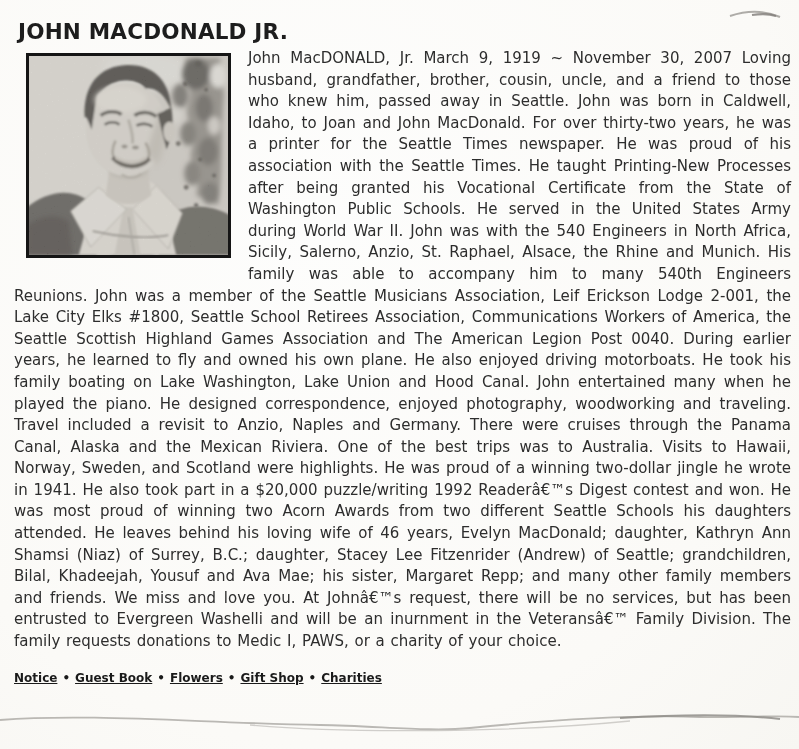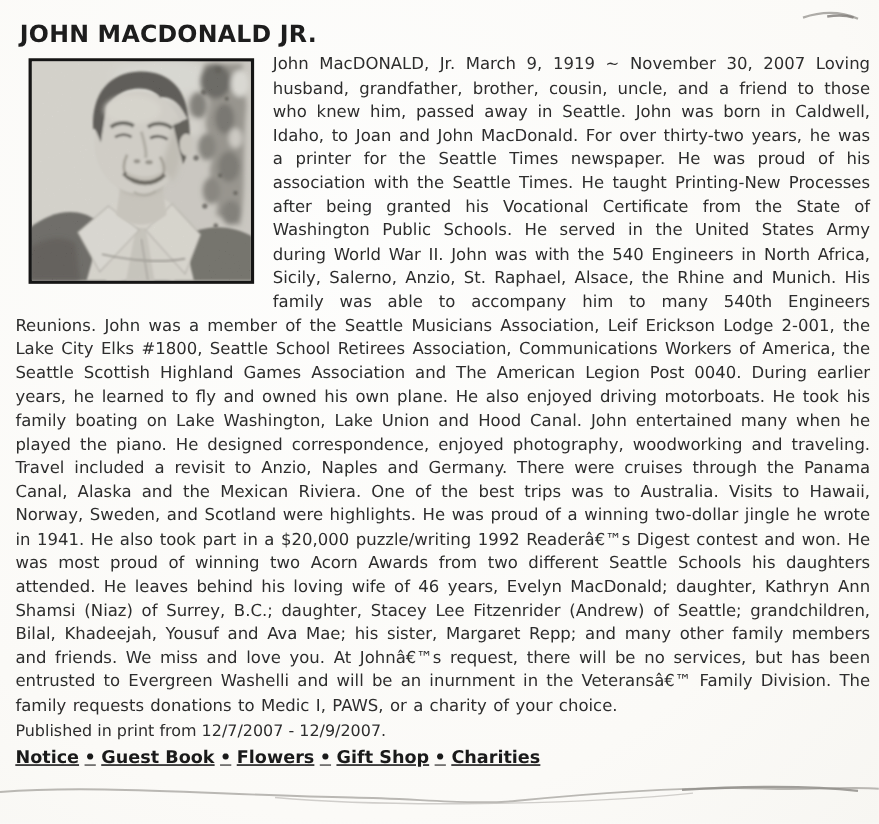--- a/index.html
+++ b/index.html
@@ -42,26 +42,25 @@
     color:#2d2d2d;
   }
   .published {
     clear:both;
     margin:3px 0 0 0;
     font-size:14.5px;
     line-height:19px;
     color:#2d2d2d;
   }
   .footer-links {
-    margin:4px 0 0 0;
-    font-size:16px;
+    margin:15px 0 0 0;
+    font-size:12px;
     line-height:20px;
     font-weight:700;
     color:#1a1a1a;
-    text-decoration:underline;
   }
   .footer-links a {
     color:#1a1a1a;
     text-decoration:underline;
     cursor:pointer;
   }
   .footer-links .bullet {
     text-decoration:none;
     padding:0 5px;
     font-weight:700;
@@ -168,21 +167,20 @@
 
           <path d="M93,119 C100,123 107,123 113,118" stroke="#b1aca1" stroke-width="2" fill="none"></path>
         </g>
 
         <rect width="200" height="200" filter="url(#grainF)" opacity="0.35"></rect>
       </svg>
     </div>
 
     <p class="obit-text">John MacDONALD, Jr. March 9, 1919 ~ November 30, 2007 Loving husband, grandfather, brother, cousin, uncle, and a friend to those who knew him, passed away in Seattle. John was born in Caldwell, Idaho, to Joan and John MacDonald. For over thirty-two years, he was a printer for the Seattle Times newspaper. He was proud of his association with the Seattle Times. He taught Printing-New Processes after being granted his Vocational Certificate from the State of Washington Public Schools. He served in the United States Army during World War II. John was with the 540 Engineers in North Africa, Sicily, Salerno, Anzio, St. Raphael, Alsace, the Rhine and Munich. His family was able to accompany him to many 540th Engineers Reunions. John was a member of the Seattle Musicians Association, Leif Erickson Lodge 2-001, the Lake City Elks #1800, Seattle School Retirees Association, Communications Workers of America, the Seattle Scottish Highland Games Association and The American Legion Post 0040. During earlier years, he learned to fly and owned his own plane. He also enjoyed driving motorboats. He took his family boating on Lake Washington, Lake Union and Hood Canal. John entertained many when he played the piano. He designed correspondence, enjoyed photography, woodworking and traveling. Travel included a revisit to Anzio, Naples and Germany. There were cruises through the Panama Canal, Alaska and the Mexican Riviera. One of the best trips was to Australia. Visits to Hawaii, Norway, Sweden, and Scotland were highlights. He was proud of a winning two-dollar jingle he wrote in 1941. He also took part in a $20,000 puzzle/writing 1992 Readerâ€™s Digest contest and won. He was most proud of winning two Acorn Awards from two different Seattle Schools his daughters attended. He leaves behind his loving wife of 46 years, Evelyn MacDonald; daughter, Kathryn Ann Shamsi (Niaz) of Surrey, B.C.; daughter, Stacey Lee Fitzenrider (Andrew) of Seattle; grandchildren, Bilal, Khadeejah, Yousuf and Ava Mae; his sister, Margaret Repp; and many other family members and friends. We miss and love you. At Johnâ€™s request, there will be no services, but has been entrusted to Evergreen Washelli and will be an inurnment in the Veteransâ€™ Family Division. The family requests donations to Medic I, PAWS, or a charity of your choice.</p>
 
-    <p class="published">Published in print from 12/7/2007 - 12/9/2007.</p>
 
     <p class="footer-links"><a>Notice</a><span class="bullet">•</span><a>Guest Book</a><span class="bullet">•</span><a>Flowers</a><span class="bullet">•</span><a>Gift Shop</a><span class="bullet">•</span><a>Charities</a></p>
 
   </div>
 
   <svg class="artifact artifact-topright" width="90" height="20">
     <path d="M30,10 C48,4 66,5 80,11" stroke="#9b9894" stroke-width="2" fill="none" opacity="0.8"></path>
     <path d="M52,9 C62,7.5 70,8 76,10" stroke="#7e7b77" stroke-width="2.2" fill="none" opacity="0.8"></path>
   </svg>
   <svg class="artifact artifact-bottom" width="799" height="40">

